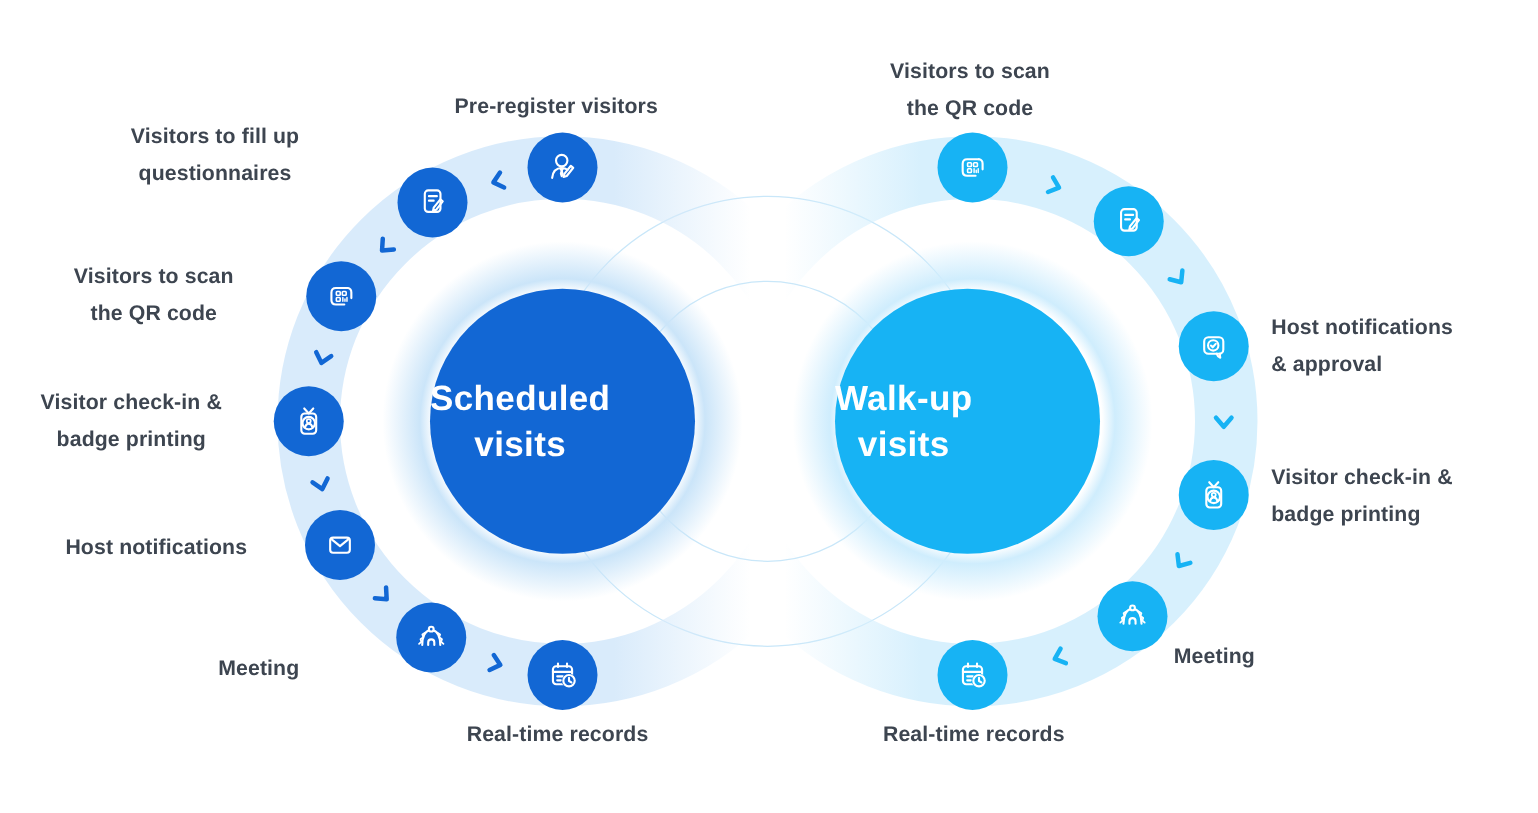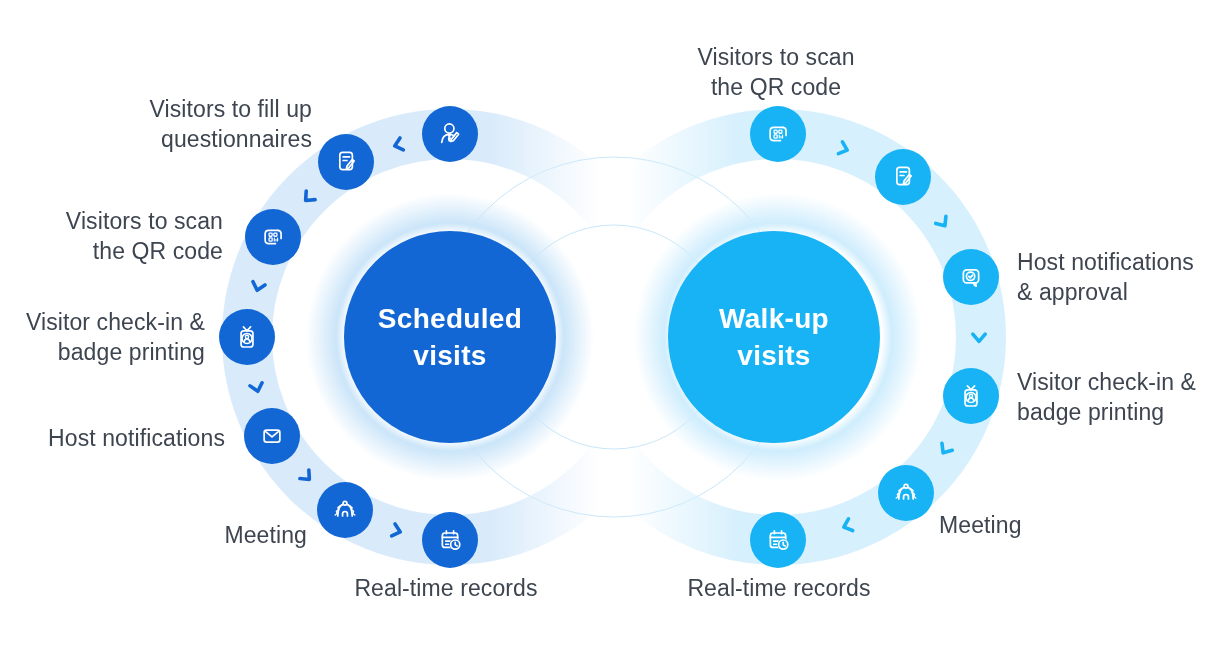--- a/index.html
+++ b/index.html
@@ -12,34 +12,34 @@
   .canvas{position:relative;width:1230px;height:650px;background:#fff;overflow:hidden;
           font-family:"Liberation Sans","DejaVu Sans",sans-serif;}
   .decor{position:absolute;left:0;top:0;z-index:0;}
   .stop-b{stop-color:var(--band-blue);} .stop-bt{stop-color:var(--band-blue);stop-opacity:0;}
   .stop-c{stop-color:var(--band-cyan);} .stop-ct{stop-color:var(--band-cyan);stop-opacity:0;}
   .arc{stroke:var(--arc-stroke);fill:none;stroke-width:1;}
   .halo{position:absolute;width:300px;height:300px;border-radius:50%;z-index:1;}
   .halo-l{background:radial-gradient(circle closest-side, rgba(255,255,255,0) 0 69%, var(--halo-blue) 76%, rgba(255,255,255,0) 96%);}
   .halo-r{background:radial-gradient(circle closest-side, rgba(255,255,255,0) 0 69%, var(--halo-cyan) 76%, rgba(255,255,255,0) 96%);}
   .core{position:absolute;width:212px;height:212px;border-radius:50%;z-index:2;
-        display:flex;align-items:center;justify-content:center;text-align:center;
+        display:flex;align-items:center;justify-content:flex-start;text-align:center;
         color:#fff;font-size:28px;font-weight:700;line-height:37px;letter-spacing:.3px;white-space:pre-line;}
   .core-l{background:var(--primary-blue);} .core-r{background:var(--primary-cyan);}
   .node{position:absolute;width:56px;height:56px;border-radius:50%;z-index:3;
         display:flex;align-items:center;justify-content:center;
         background:var(--primary-blue);--node-bg:var(--primary-blue);}
   .node.cyan{background:var(--primary-cyan);--node-bg:var(--primary-cyan);}
   .node svg{width:34px;height:34px;display:block;}
   .chev{position:absolute;width:20px;height:20px;z-index:3;color:var(--primary-blue);}
   .chev.cyan{color:var(--primary-cyan);}
   .chev svg{width:20px;height:20px;display:block;}
-  .lbl{position:absolute;z-index:4;font-size:23px;font-weight:400;line-height:30px;
+  .lbl{position:absolute;z-index:4;font-size:17px;font-weight:700;line-height:30px;
        color:var(--label-text);white-space:pre-line;letter-spacing:.1px;}
-  .ta-r{text-align:right;} .ta-c{text-align:center;} .ta-l{text-align:left;}
+  .ta-r{text-align:center;} .ta-c{text-align:center;} .ta-l{text-align:left;}
 </style>
 </head>
 <body>
 
 <div class="canvas">
 
   <svg width="0" height="0" style="position:absolute" aria-hidden="true">
     <defs>
       <symbol id="i-person-edit" viewBox="0 0 32 32">
         <circle cx="15.4" cy="10.8" r="4.3"></circle>
@@ -250,20 +250,21 @@
       <svg viewBox="0 0 20 20">
         <use href="#i-chevron"></use>
       </svg>
     </div>
   <div class="chev cyan" style="left:837px;top:516px;transform:rotate(160deg)">
       <svg viewBox="0 0 20 20">
         <use href="#i-chevron"></use>
       </svg>
     </div>
 
+  <div class="lbl ta-c" style="left:345px;top:70px;width:200px">Pre-register visitors</div>
   <div class="lbl ta-r" style="left:32px;top:94px;width:280px">Visitors to fill up
 questionnaires</div>
   <div class="lbl ta-r" style="left:23px;top:206px;width:200px">Visitors to scan
 the QR code</div>
   <div class="lbl ta-r" style="left:5px;top:307px;width:200px">Visitor check-in &amp;
 badge printing</div>
   <div class="lbl ta-r" style="left:25px;top:423px;width:200px">Host notifications</div>
   <div class="lbl ta-r" style="left:107px;top:520px;width:200px">Meeting</div>
   <div class="lbl ta-c" style="left:346px;top:573px;width:200px">Real-time records</div>
 

